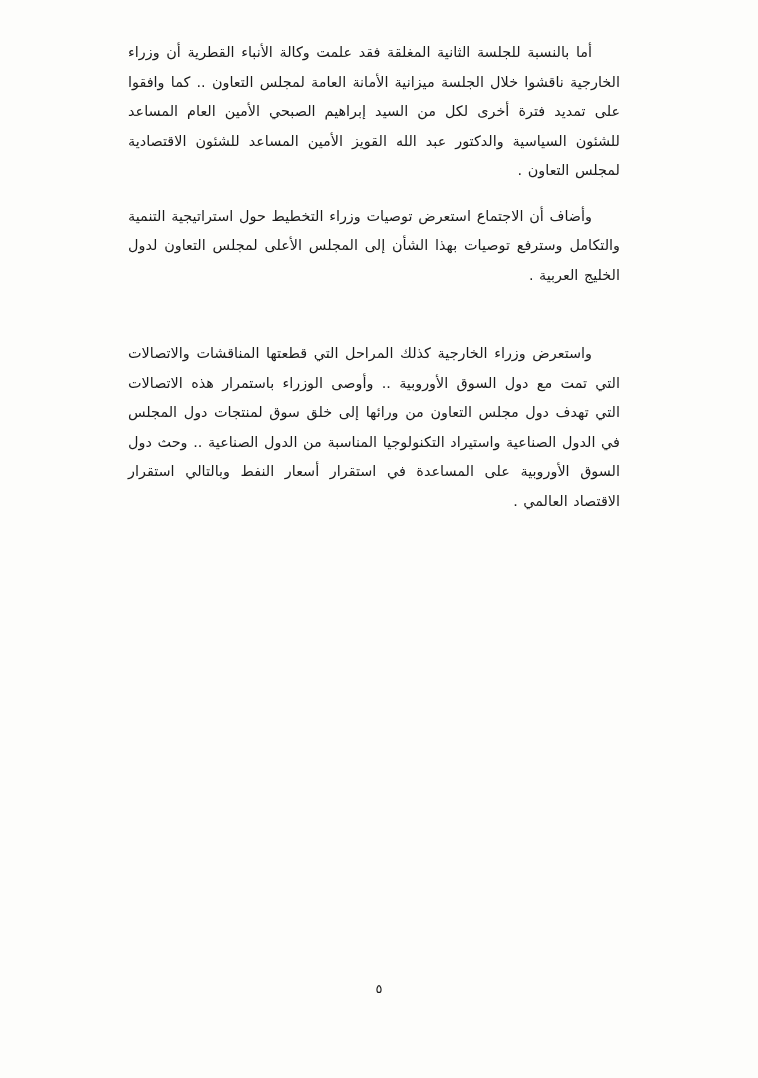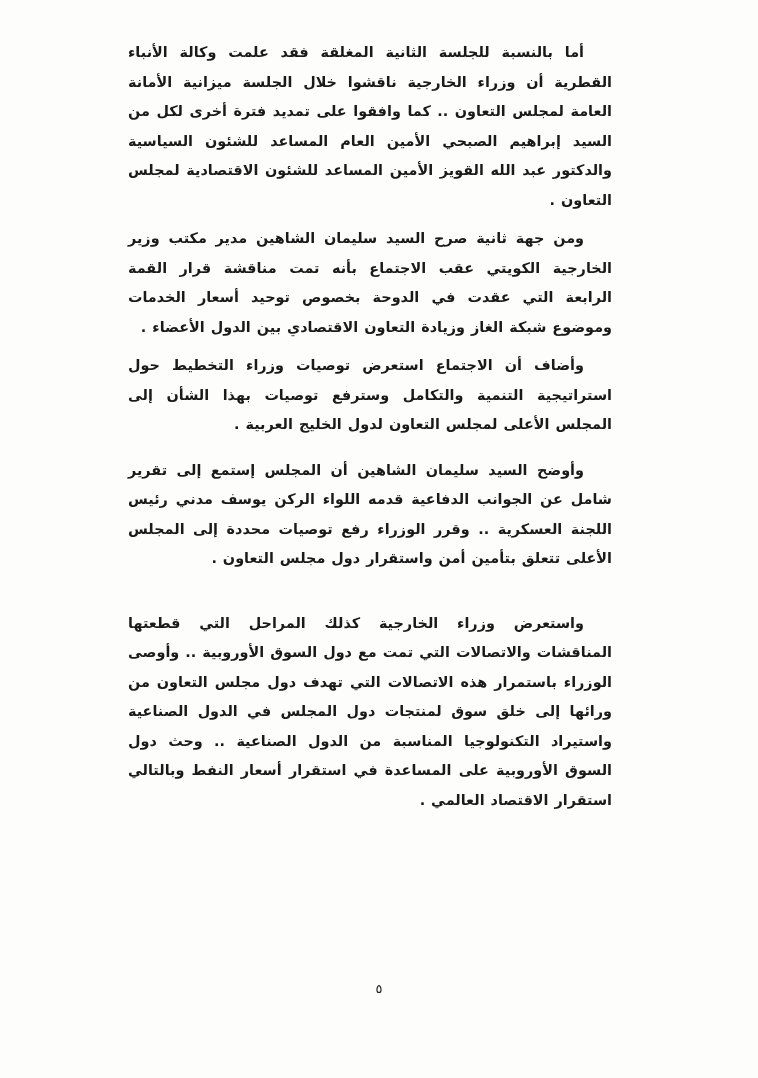--- a/index.html
+++ b/index.html
@@ -18,30 +18,29 @@
   .content {
     position: absolute;
     top: 38px;
     right: 138px;
     left: 128px;
     direction: rtl;
     text-align: justify;
     text-align-last: right;
   }
   p {
-    margin: 0 8px 2px 0;
+    margin: 0 0 2px 0;
     font-size: 14.4px;
     line-height: 29.5px;
     color: #1a1a1a;
     letter-spacing: 0px;
     word-spacing: 1px;
     text-indent: 28px;
     text-align: justify;
     text-align-last: right;
-    font-weight: bold;
   }
   .spacer-small { height: 7px; }
   .spacer-large { height: 26px; }
   .page-number {
     position: absolute;
     bottom: 82px;
     left: 0;
     right: 0;
     text-align: center;
     font-size: 13px;
@@ -51,29 +50,27 @@
 </style>
 </head>
 <body>
 
 <div class="page">
   <div class="content">
 
     <p>أما بالنسبة للجلسة الثانية المغلقة فقد علمت وكالة الأنباء القطرية أن وزراء الخارجية ناقشوا خلال الجلسة ميزانية الأمانة العامة لمجلس التعاون .. كما وافقوا على تمديد فترة أخرى لكل من السيد إبراهيم الصبحي الأمين العام المساعد للشئون السياسية والدكتور عبد الله القويز الأمين المساعد للشئون الاقتصادية لمجلس التعاون .</p>
     <div class="spacer-small"></div>
 
-    <p>ومن جهة ثانية صرح السيد سليمان الشاهين مدير مكتب وزير الخارجية الكويتي عقب الاجتماع بأنه تمت مناقشة قرار القمة الرابعة التي عقدت في الدوحة بخصوص توحيد أسعار الخدمات وموضوع شبكة الغاز وزيادة التعاون الاقتصادي بين الدول الأعضاء .</p>
     <div class="spacer-small"></div>
 
     <p>وأضاف أن الاجتماع استعرض توصيات وزراء التخطيط حول استراتيجية التنمية والتكامل وسترفع توصيات بهذا الشأن إلى المجلس الأعلى لمجلس التعاون لدول الخليج العربية .</p>
     <div class="spacer-small"></div>
 
     <div class="spacer-small"></div>
 
-    <p>وأوضح السيد سليمان الشاهين أن المجلس إستمع إلى تقرير شامل عن الجوانب الدفاعية قدمه اللواء الركن يوسف مدني رئيس اللجنة العسكرية .. وقرر الوزراء رفع توصيات محددة إلى المجلس الأعلى تتعلق بتأمين أمن واستقرار دول مجلس التعاون .</p>
     <div class="spacer-small"></div>
 
     <div class="spacer-large"></div>
 
     <p>واستعرض وزراء الخارجية كذلك المراحل التي قطعتها المناقشات والاتصالات التي تمت مع دول السوق الأوروبية .. وأوصى الوزراء باستمرار هذه الاتصالات التي تهدف دول مجلس التعاون من ورائها إلى خلق سوق لمنتجات دول المجلس في الدول الصناعية واستيراد التكنولوجيا المناسبة من الدول الصناعية .. وحث دول السوق الأوروبية على المساعدة في استقرار أسعار النفط وبالتالي استقرار الاقتصاد العالمي .</p>
 
   </div>
 
   <div class="page-number">٥</div>
 </div>

